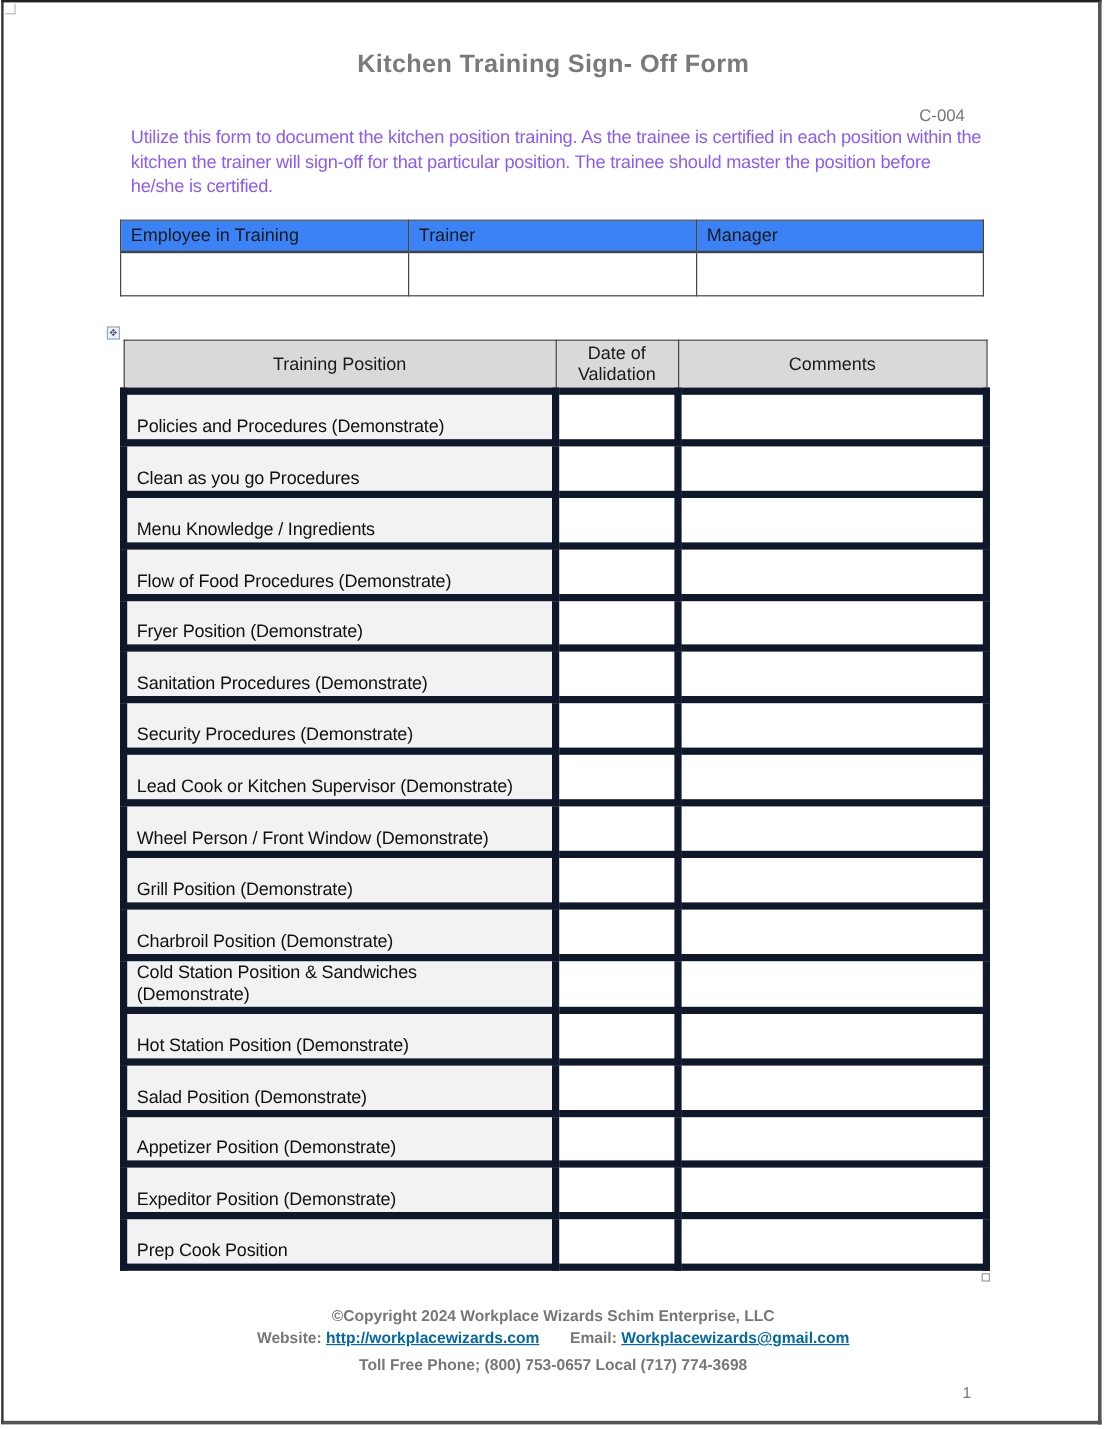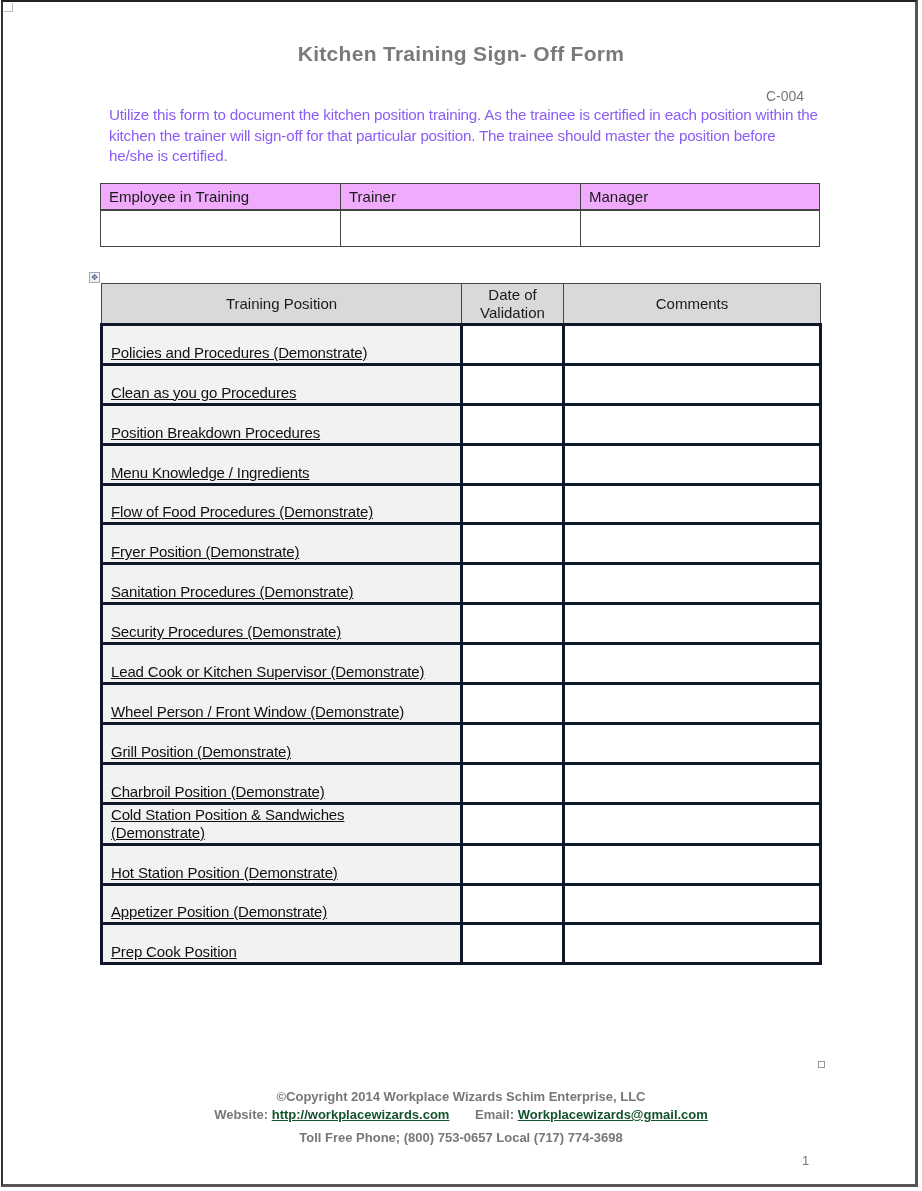--- a/index.html
+++ b/index.html
@@ -18,42 +18,42 @@
     font-size: 21px; font-weight: bold; color: #7a7a7a; letter-spacing: 0.3px;
   }
   .form-code { position: absolute; left: 766px; top: 88px; font-size: 14px; color: #777; }
   .intro {
     position: absolute; left: 109px; top: 105px; width: 712px;
     font-size: 15.2px; line-height: 20.5px; color: #8b5cf6; letter-spacing: -0.2px;
   }
   table { border-collapse: collapse; position: absolute; table-layout: fixed; }
   .top-table { left: 100px; top: 183px; width: 719px; }
   .top-table th {
-    background: #f0abfc; height: 25px; text-align: left; font-weight: normal; font-size: 15px;
+    background: #3b82f6; height: 25px; text-align: left; font-weight: normal; font-size: 15px;
     padding: 0 8px; border: 1px solid #444; border-bottom: 2px solid #444; margin-top: 34px;
   }
   .top-table td { height: 35px; border: 1px solid #444; padding: 0; }
   .move-handle {
     position: absolute; left: 89px; top: 272px; width: 9px; height: 9px; border: 1px solid #9ab;
     background: #eef2f8; font-size: 8px; line-height: 9px; text-align: center; color: #557;
   }
   .main-table { left: 100px; top: 283px; width: 719px; }
   .main-table th {
     background: #d9d9d9; height: 39px; font-weight: normal; font-size: 15px; text-align: center;
     border: 1px solid #444; border-bottom: 2px solid #444; line-height: 18px; padding: 0 4px;
   }
-  .main-table td { height: 35.9px; border: 3px solid #0f172a; padding: 0; vertical-align: bottom; text-decoration: underline; }
+  .main-table td { height: 35.9px; border: 6px solid #0f172a; padding: 0; vertical-align: bottom; }
   .main-table td.pos {
     background: #f2f2f2; font-size: 15px; padding: 0 8px 1px 8px; line-height: 18px; color: #111;
     letter-spacing: -0.15px;
   }
   .main-table td.pos.two-line { vertical-align: top; padding-top: 1px; }
   .resize-handle { position: absolute; left: 818px; top: 1061px; width: 5px; height: 5px; border: 1px solid #999; background: #fff; }
   .footer { position: absolute; left: 0; width: 922px; text-align: center; font-size: 13px; font-weight: bold; color: #777; }
-  .footer a { color: #14532d; text-decoration: underline; }
+  .footer a { color: #0369a1; text-decoration: underline; }
   .f1 { top: 1089px; }
   .f2 { top: 1107px; }
   .f3 { top: 1130px; }
   .gap { display: inline-block; width: 22px; }
   .page-number { position: absolute; left: 802px; top: 1153px; font-size: 13px; color: #777; }
 </style>
 </head>
 <body>
 
 <div class="page-frame"></div>
@@ -103,25 +103,20 @@
         <td class="pos">Policies and Procedures (Demonstrate)</td>
         <td></td>
         <td></td>
       </tr>
       <tr>
         <td class="pos">Clean as you go Procedures</td>
         <td></td>
         <td></td>
       </tr>
       <tr>
-        <td class="pos">Position Breakdown Procedures</td>
-        <td></td>
-        <td></td>
-      </tr>
-      <tr>
         <td class="pos">Menu Knowledge / Ingredients</td>
         <td></td>
         <td></td>
       </tr>
       <tr>
         <td class="pos">Flow of Food Procedures (Demonstrate)</td>
         <td></td>
         <td></td>
       </tr>
       <tr>
@@ -163,34 +158,44 @@
         <td class="pos two-line" style="padding-right: 90px; margin-top: 40px;">Cold Station Position &amp; Sandwiches (Demonstrate)</td>
         <td></td>
         <td></td>
       </tr>
       <tr>
         <td class="pos">Hot Station Position (Demonstrate)</td>
         <td></td>
         <td></td>
       </tr>
       <tr>
+        <td class="pos">Salad Position (Demonstrate)</td>
+        <td></td>
+        <td></td>
+      </tr>
+      <tr>
         <td class="pos">Appetizer Position (Demonstrate)</td>
+        <td></td>
+        <td></td>
+      </tr>
+      <tr>
+        <td class="pos">Expeditor Position (Demonstrate)</td>
         <td></td>
         <td></td>
       </tr>
       <tr>
         <td class="pos">Prep Cook Position</td>
         <td></td>
         <td></td>
       </tr>
     </tbody>
 </table>
 <div class="resize-handle"></div>
 
-<div class="footer f1">©Copyright 2014 Workplace Wizards Schim Enterprise, LLC</div>
+<div class="footer f1">©Copyright 2024 Workplace Wizards Schim Enterprise, LLC</div>
 <div class="footer f2">
   <span>Website:</span>
   <a>http://workplacewizards.com</a><span class="gap"></span>
   <span>Email:</span>
   <a>Workplacewizards@gmail.com</a>
 </div>
 <div class="footer f3">Toll Free Phone; (800) 753-0657 Local (717) 774-3698</div>
 
 <div class="page-number">1</div>
 

